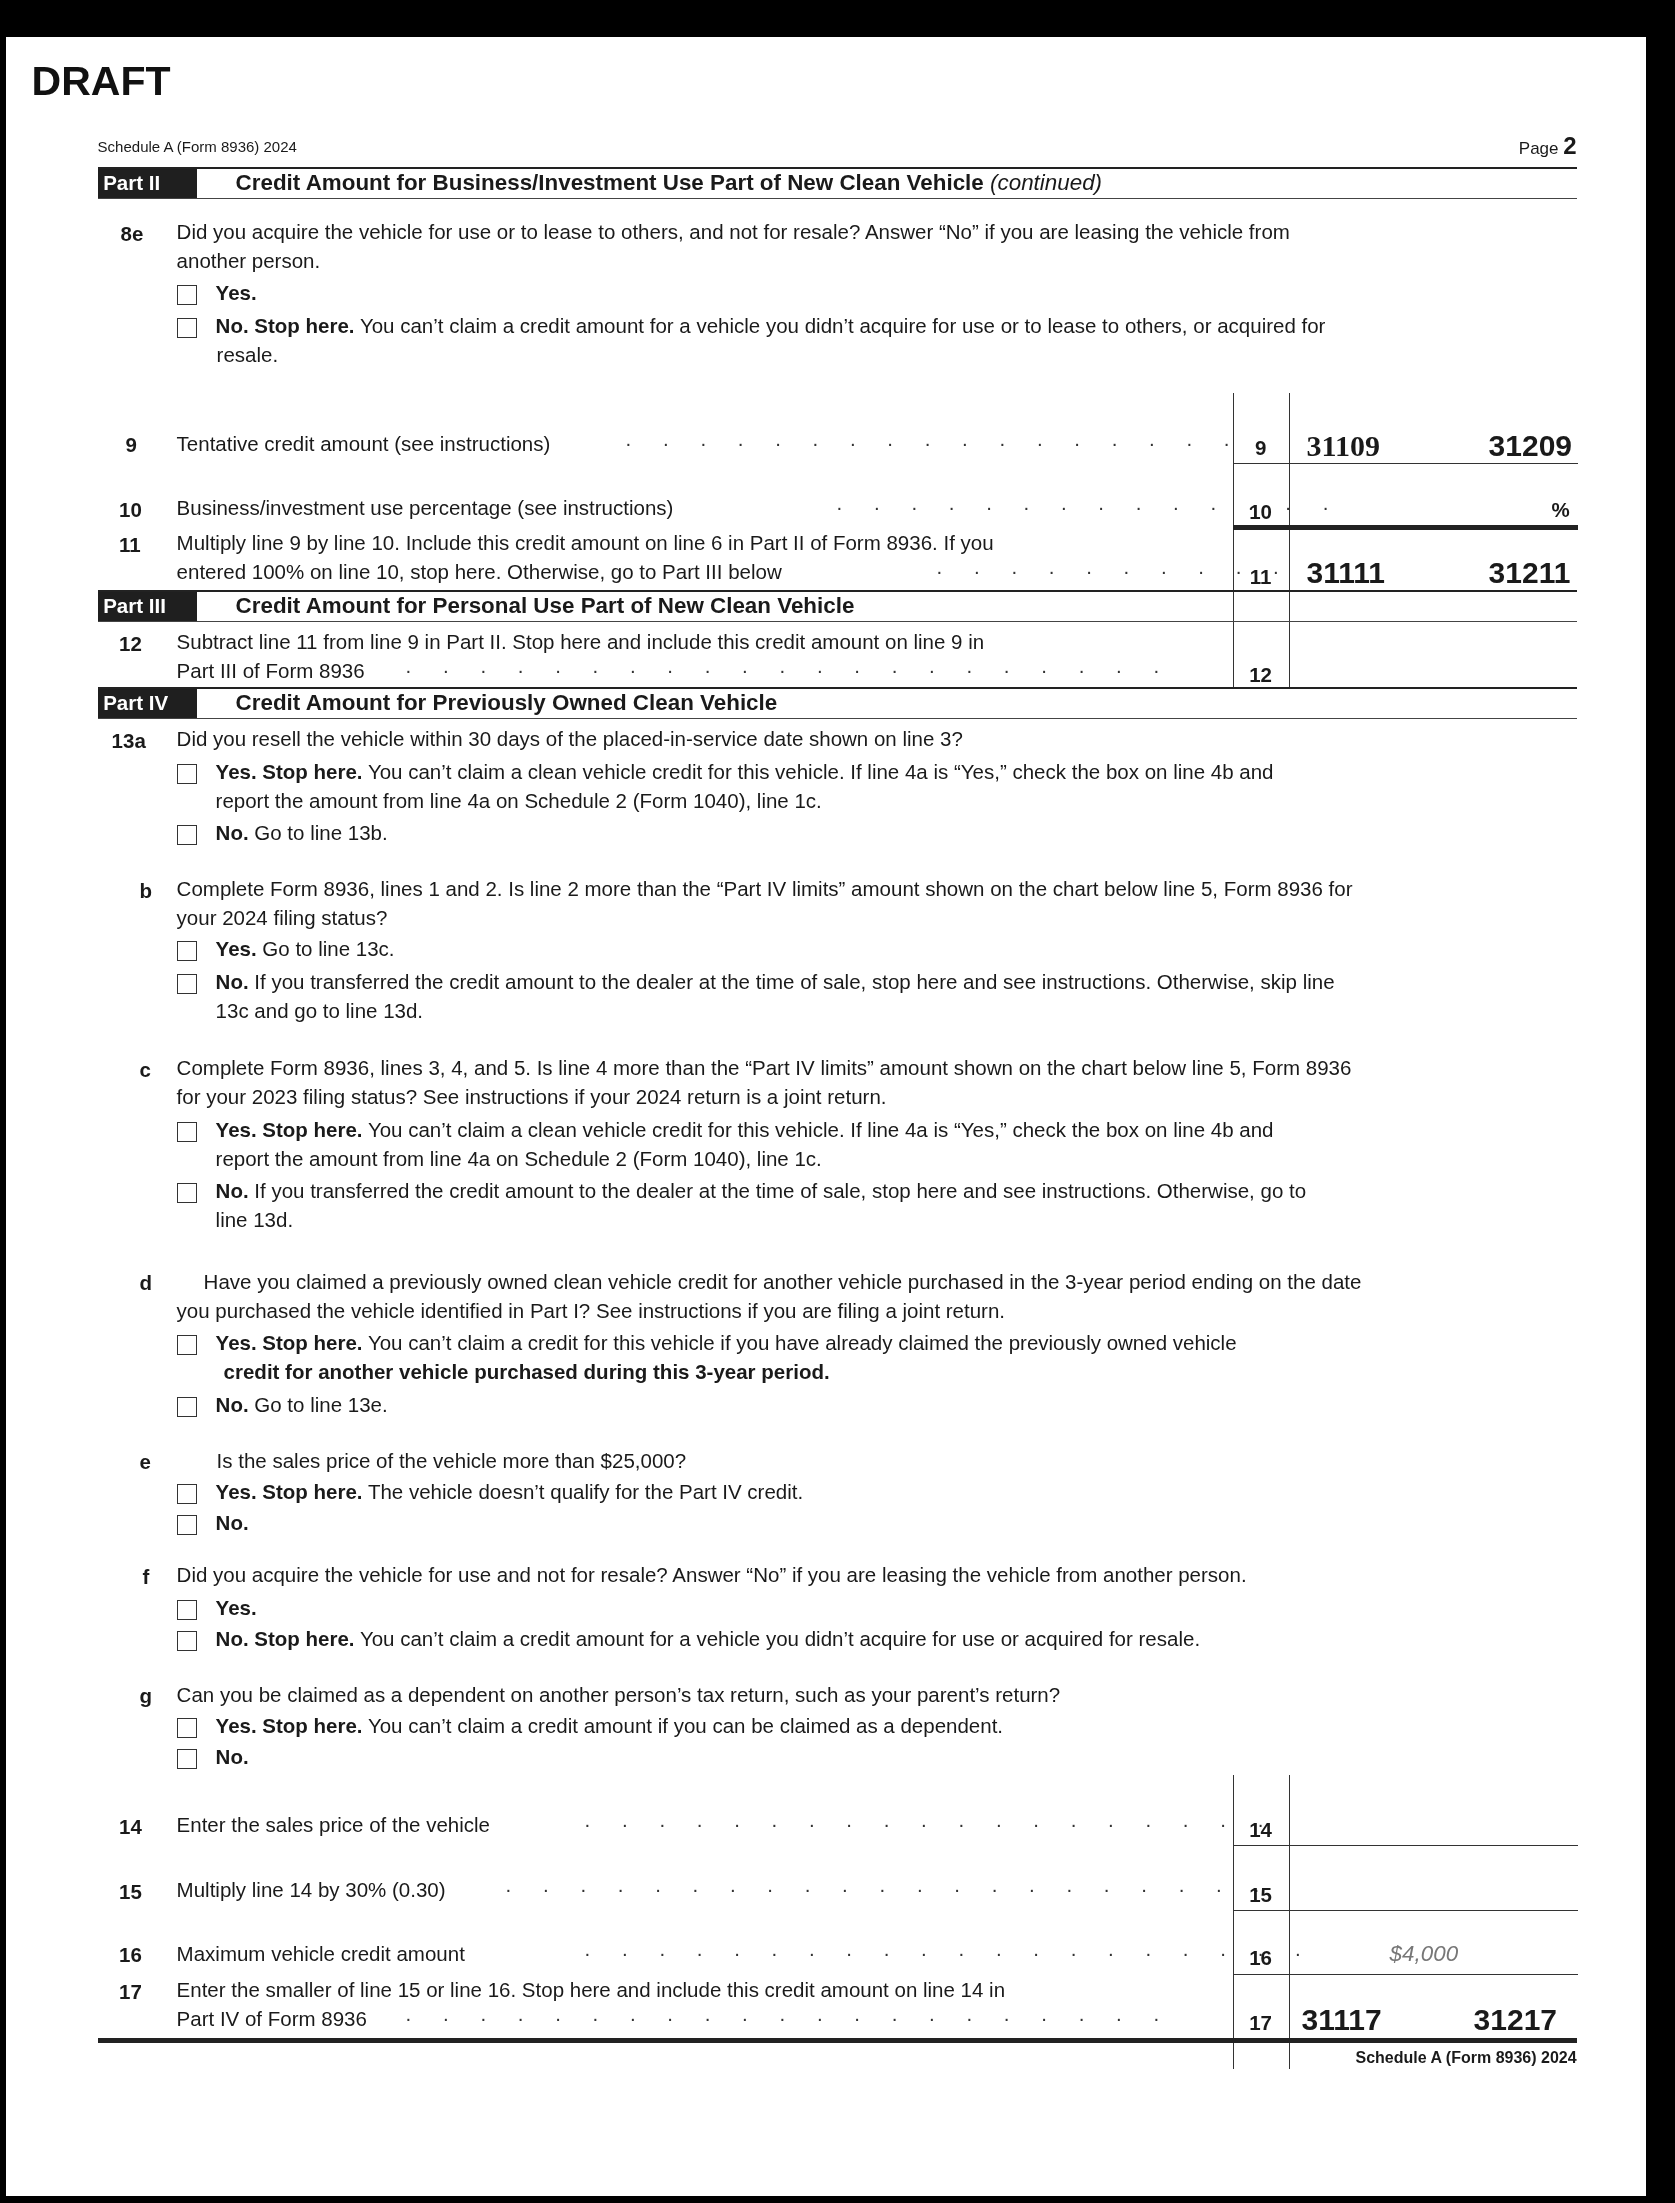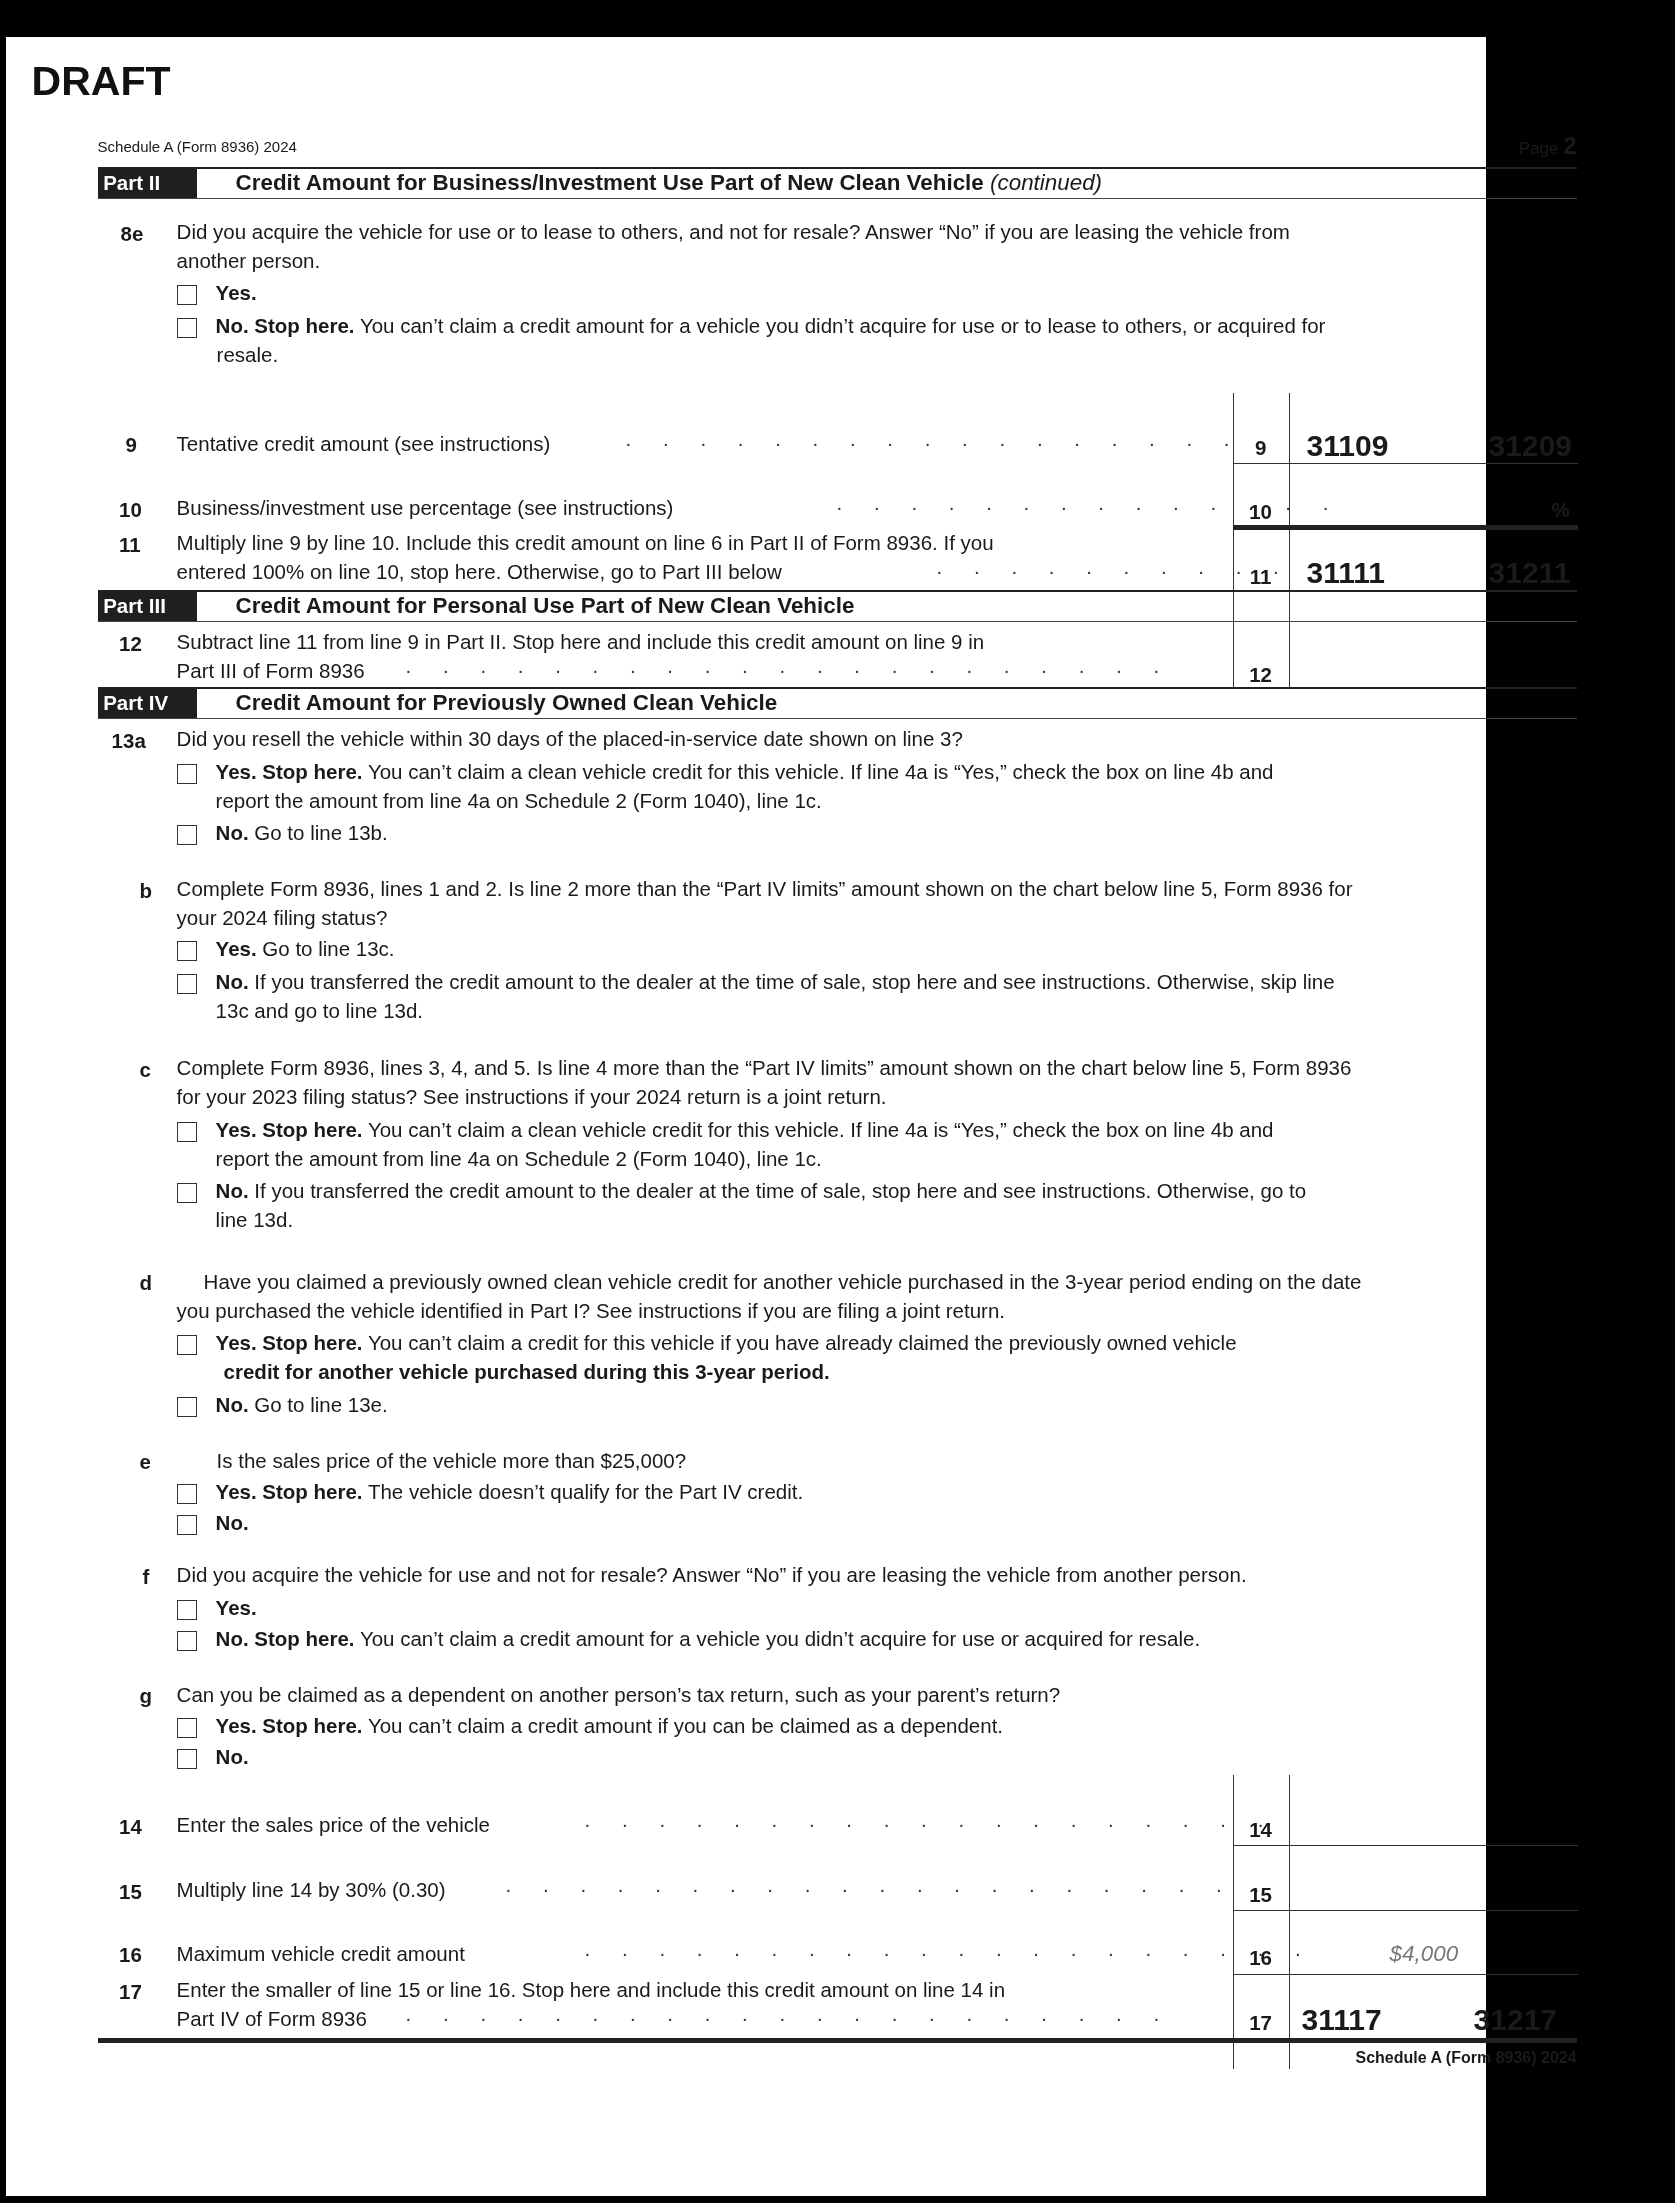--- a/index.html
+++ b/index.html
@@ -1,18 +1,18 @@
 <!DOCTYPE html>
 <html style="font-size:15px"><head>
 <meta charset="utf-8">
 <style>
   html, body { margin: 0; padding: 0; }
   body { width: 1675px; height: 2204px; background: #000; position: relative; overflow: hidden;
          font-family: "Liberation Sans", sans-serif; color: #1a1a1a; }
-  .page { position: absolute; left: 5.6px; top: 37px; width: 1480px; height: 2159px; background: #fff; }
+  .page { position: absolute; left: 5.6px; top: 37px; width: 1640px; height: 2159px; background: #fff; }
   .draft { position: absolute; left: 26px; top: 20.5px; font-size: 41px; font-weight: bold; color: #111; letter-spacing: 0px; }
   .form { position: absolute; left: 92px; top: 0; width: 1479px; }
   .hdr-left { position: absolute; left: 0; top: 101px; font-size: 15px; }
   .hdr-right { position: absolute; right: 0; top: 95px; font-size: 17px; }
   .hdr-right b { font-size: 24px; }
   .part-bar { position: absolute; left: 0; width: 1479px; height: 32px; border-top: 2.8px solid #222; border-bottom: 1.4px solid #444; box-sizing: border-box; }
   .part-tag { position: absolute; left: 0; top: 0; height: 100%; width: 99px; background: #1f1f1f; color: #fff; font-weight: bold; font-size: 20.5px; line-height: 28px; padding-left: 5.6px; box-sizing: border-box; }
   .part-title { position: absolute; left: 138px; top: 0; font-weight: bold; font-size: 22.4px; line-height: 28px; }
   .part-title i { font-weight: normal; }
   .ln { position: absolute; font-weight: bold; font-size: 20.5px; }
@@ -55,21 +55,21 @@
     </div>
     <div class="txt" style="left:119px;top:303px;">resale.</div>
 
     <div class="vline" style="left:1135px;top:356px;height:237px;"></div>
     <div class="vline" style="left:1191px;top:356px;height:237px;"></div>
 
     <div class="ln" style="left:28px;top:396px;">9</div>
     <div class="txt" style="left:79px;top:392px;">Tentative credit amount (see instructions)</div>
     <div class="dots" style="left:528px;top:390px;">. . . . . . . . . . . . . . . . . .</div>
     <div class="boxno" style="left:1135px;top:399px;">9</div>
-    <div class="amt" style="left:1209px;top:392px;">31109</div>
+    <div class="amt" style="left:1209px;top:392px;font-family:Liberation Serif, serif;">31109</div>
     <div class="amt" style="left:1391px;top:392px;">31209</div>
     <div class="hline" style="left:1135px;top:426px;width:345px;"></div>
 
     <div class="ln" style="left:21.4px;top:461px;">10</div>
     <div class="txt" style="left:79px;top:456px;">Business/investment use percentage (see instructions)</div>
     <div class="dots" style="left:739px;top:454px;">. . . . . . . . . . . . . .</div>
     <div class="boxno" style="left:1135px;top:463px;">10</div>
     <div class="ln" style="left:1454px;top:461px;font-size:20.5px;">%</div>
     <div class="amt" style="left:1203px;top:451px;width:242px;height:34px;"></div>
     <div class="thick" style="left:1135px;top:488px;width:345px;"></div>

